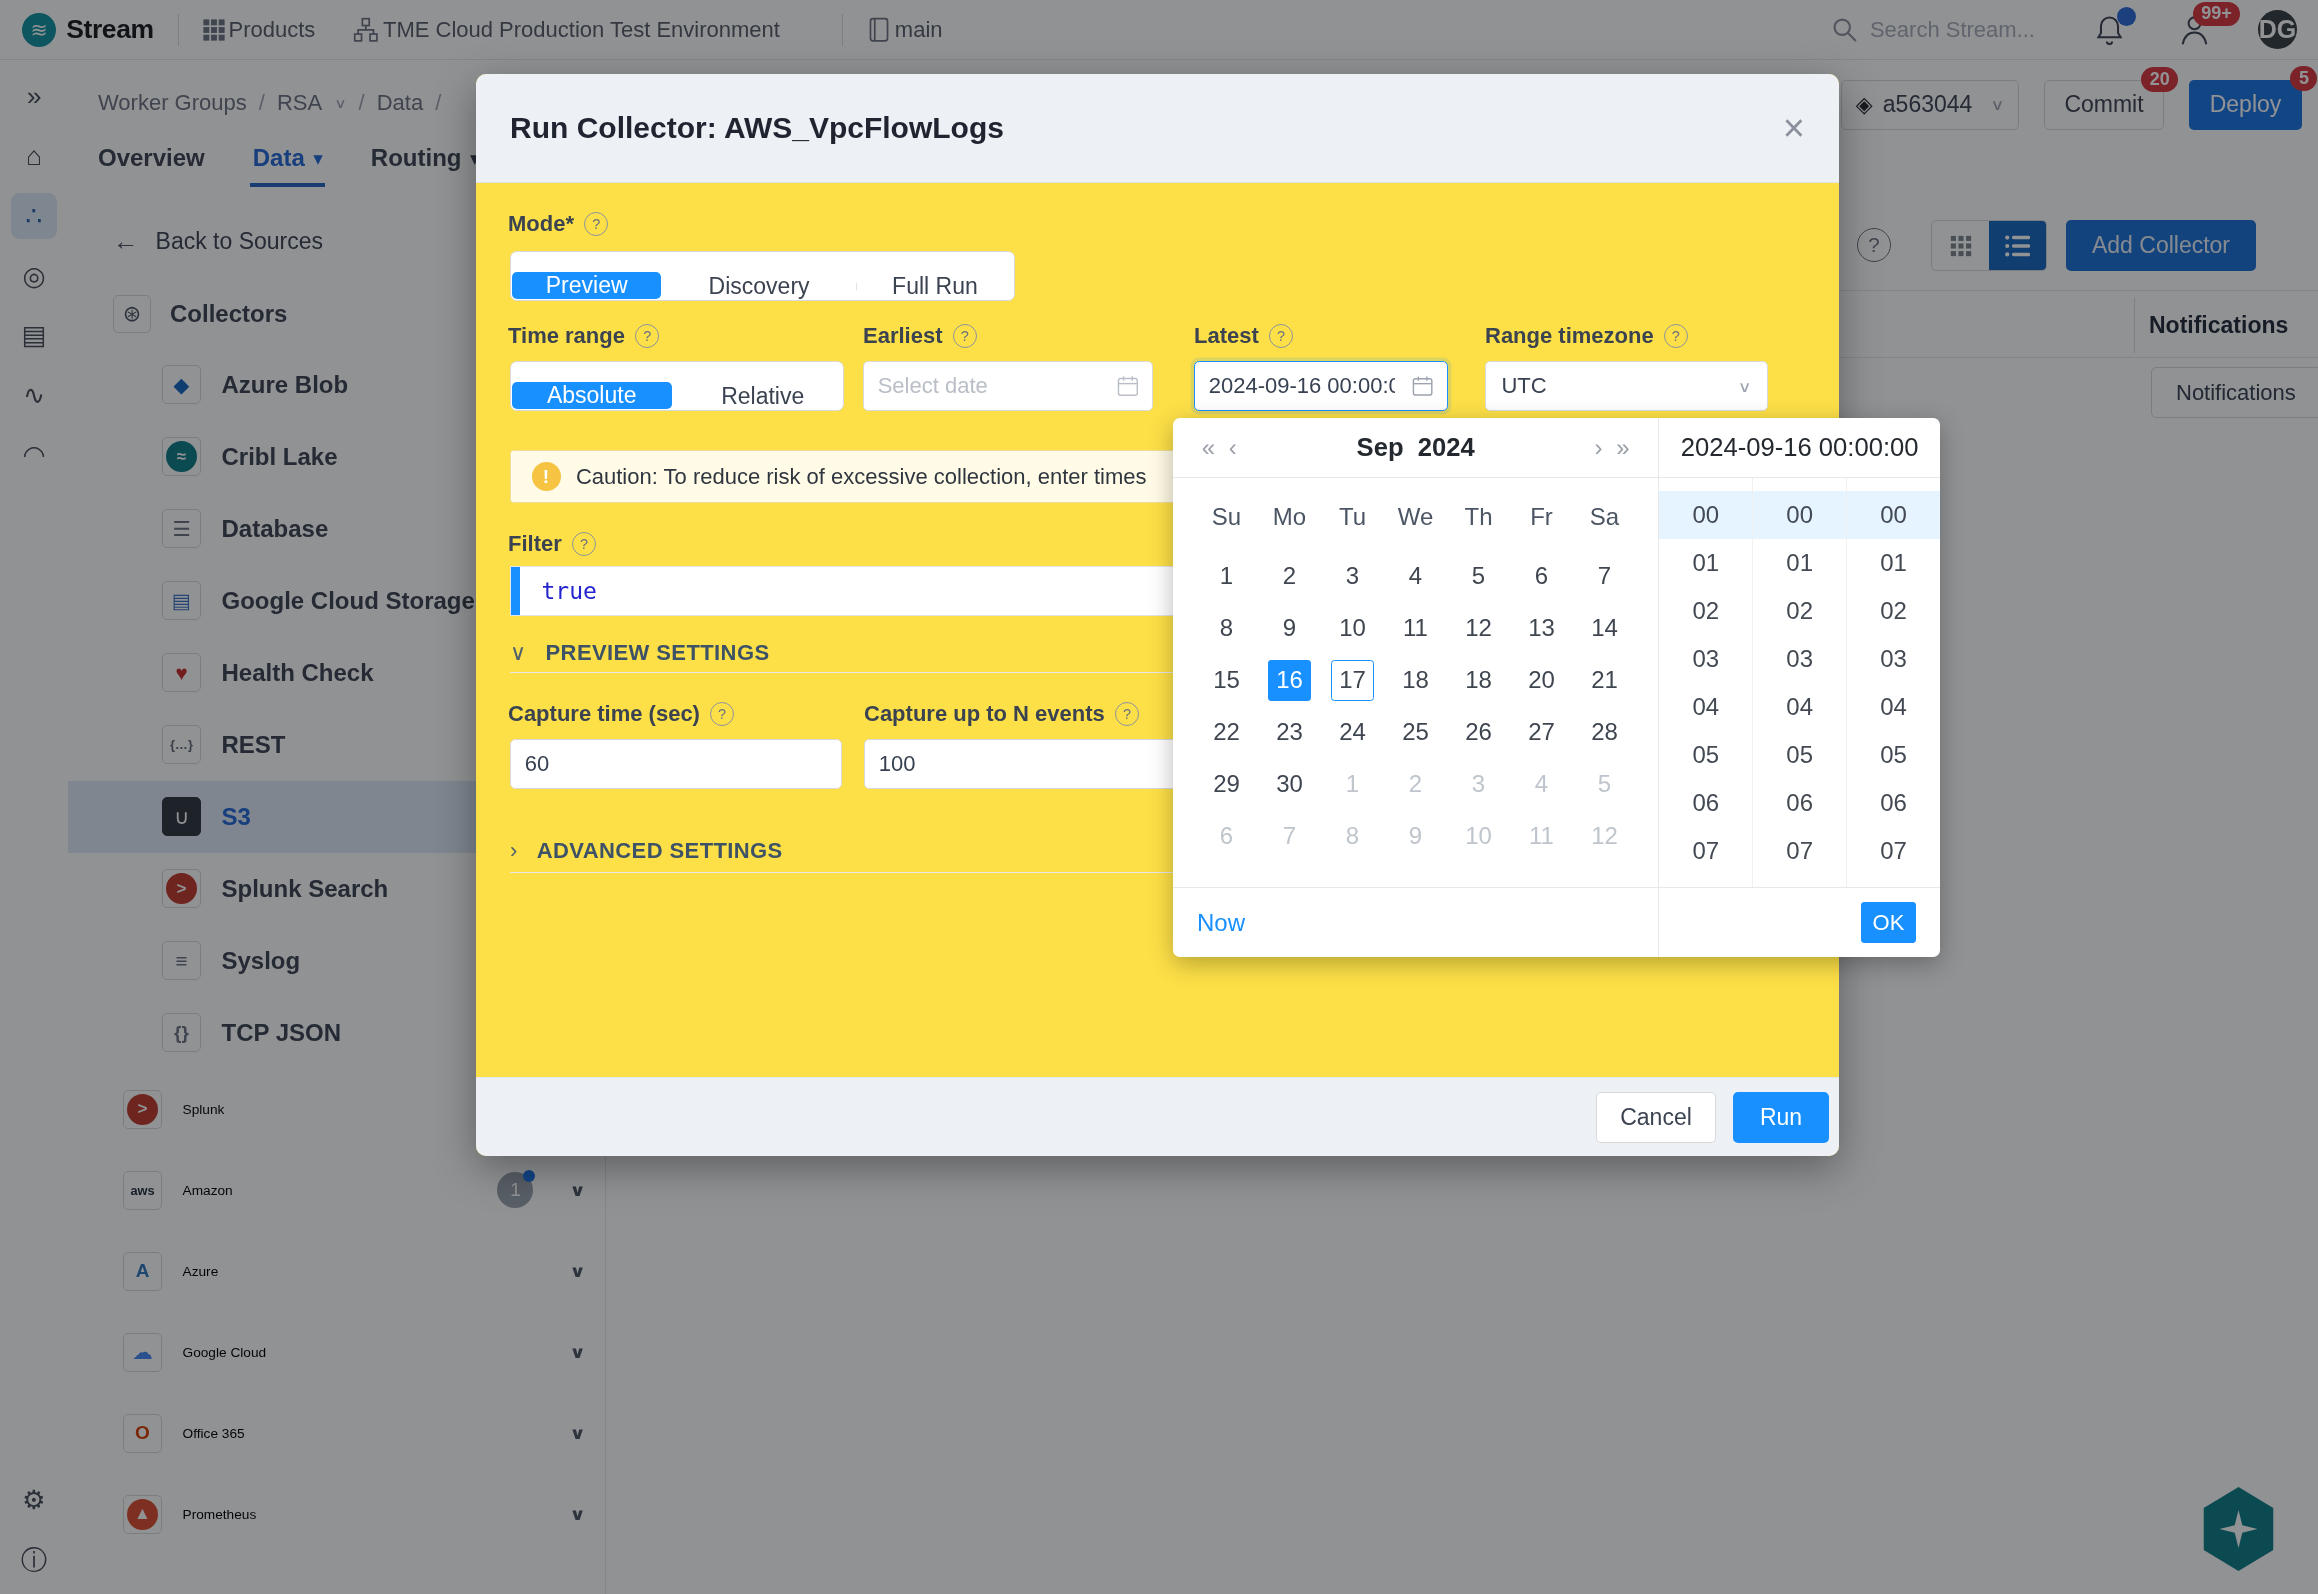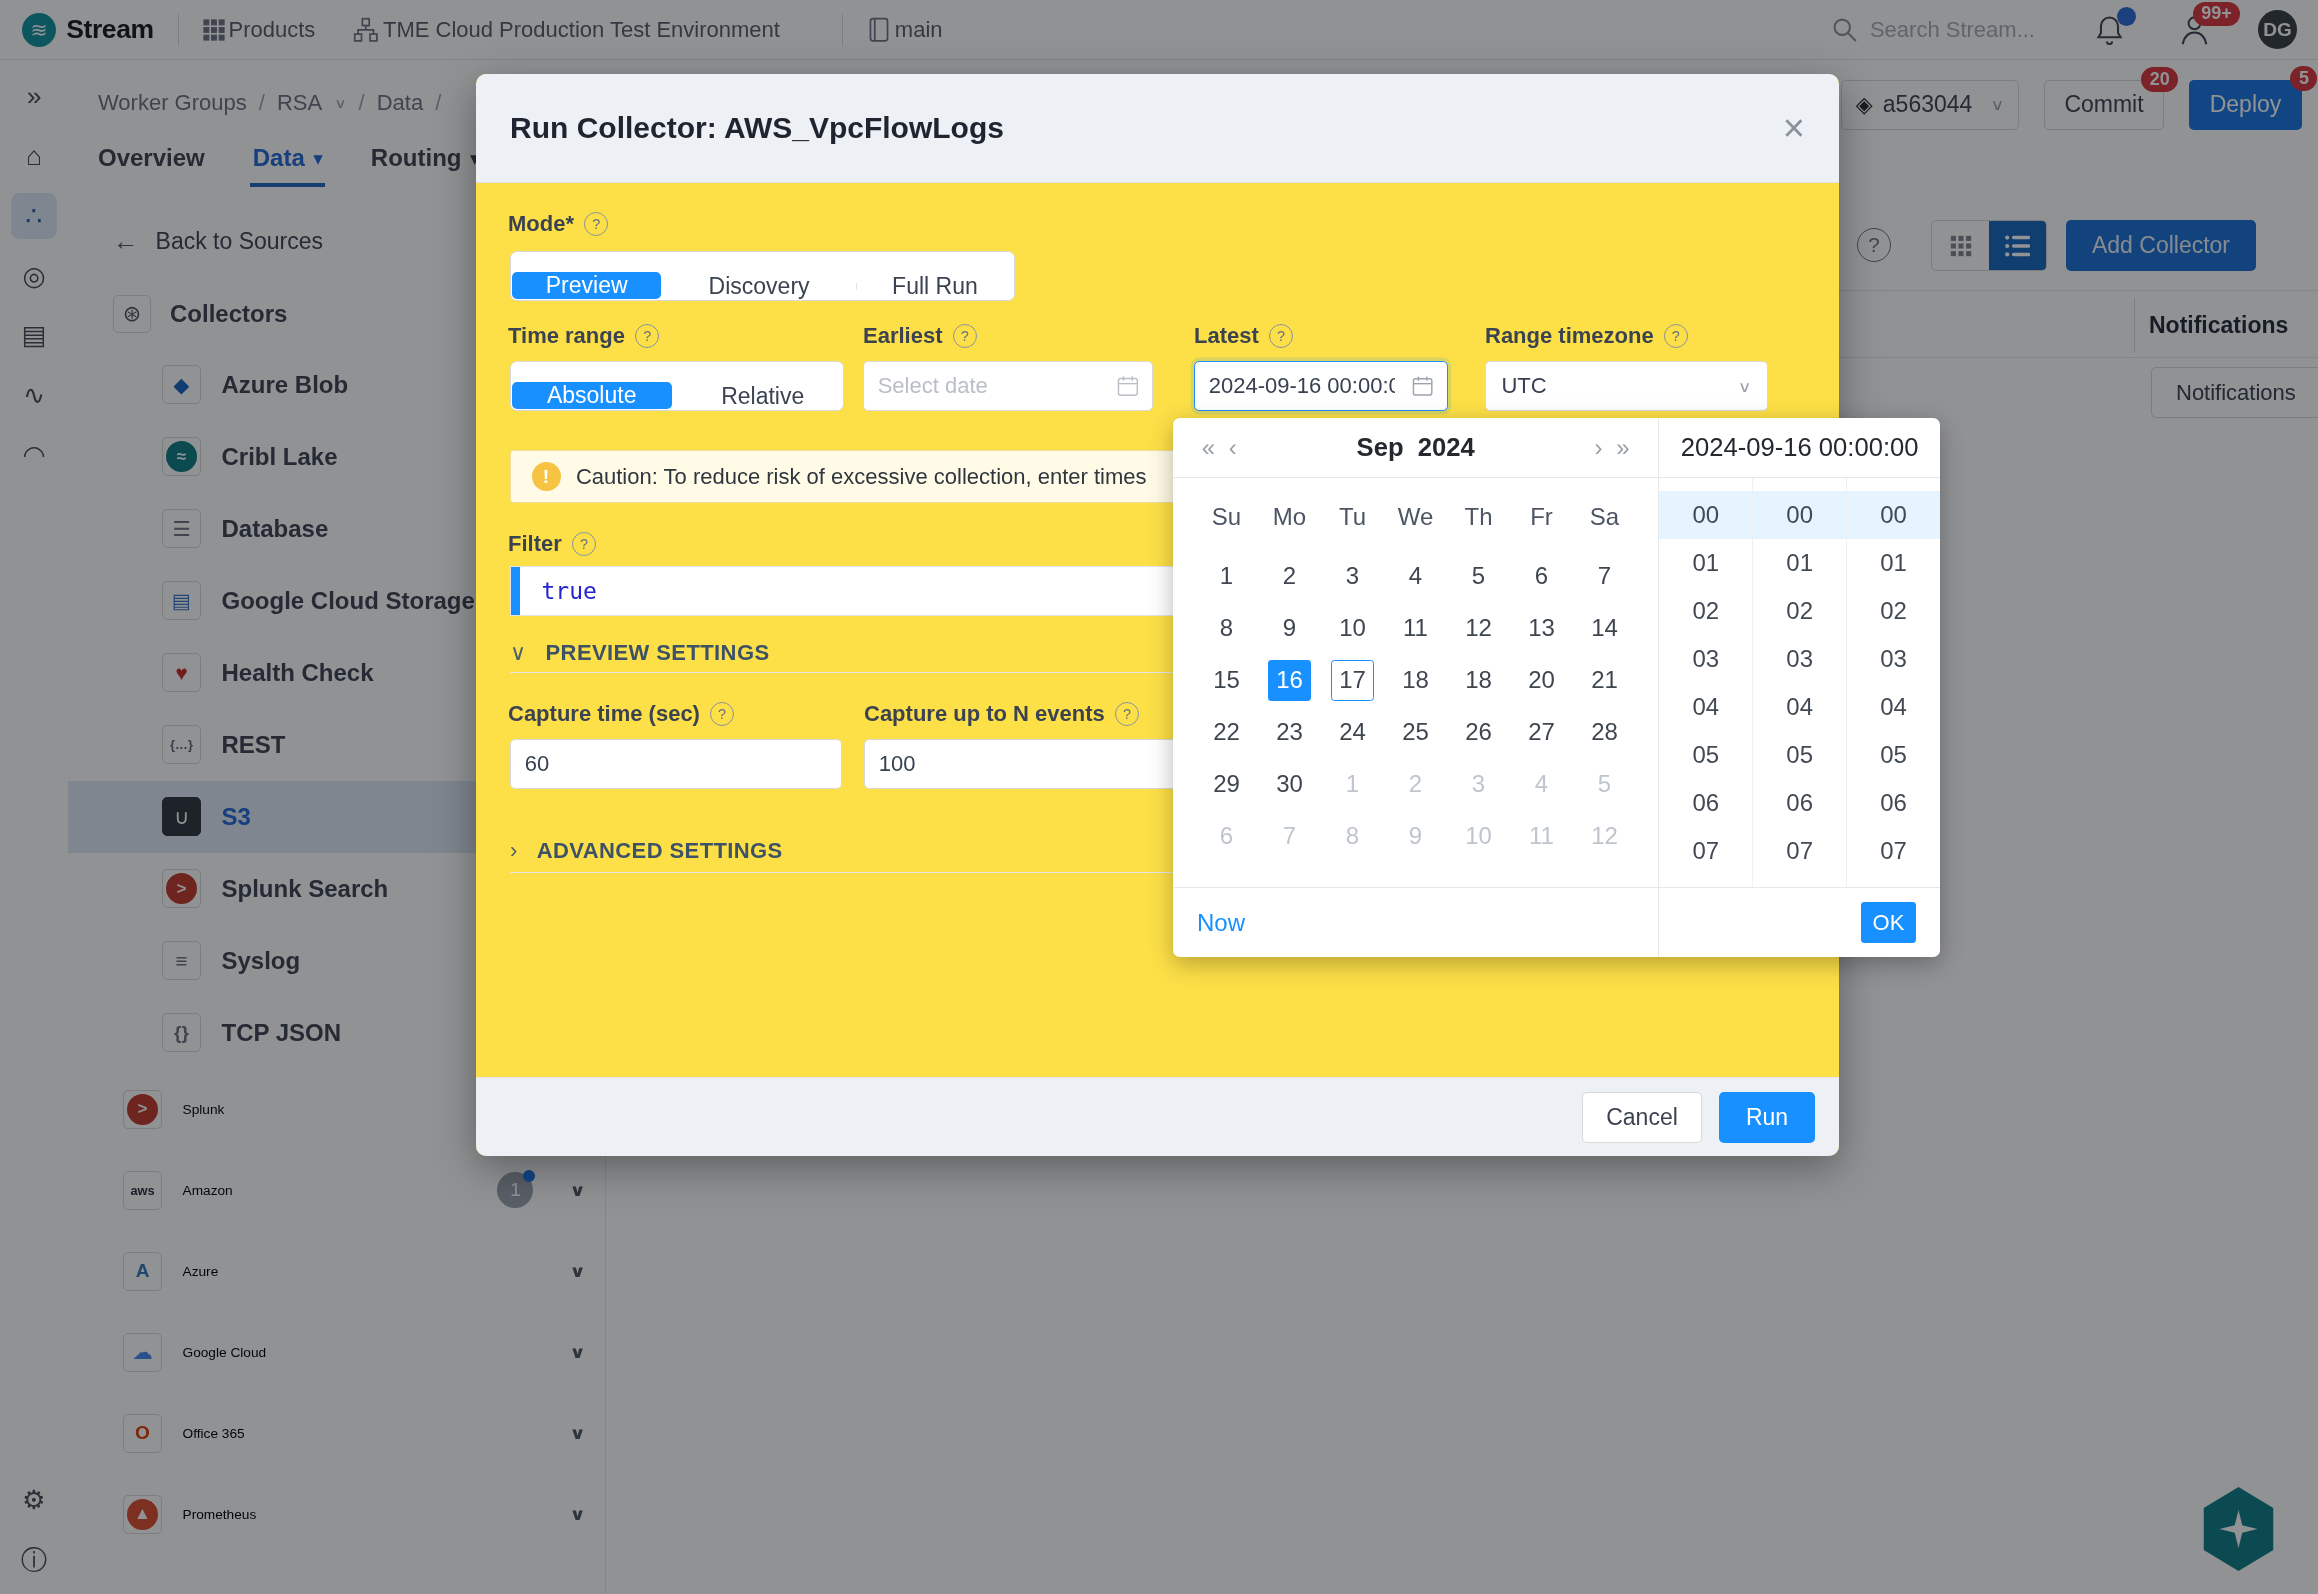--- a/index.html
+++ b/index.html
@@ -16,21 +16,21 @@
   .tb-div { width:0.9px; height:32px; background:#d9dde3; margin:0 24px; }
   .tb-item { display:inline-flex; align-items:center; gap:4px; color:#565d68; font-size:22px; margin-right:38px; white-space:nowrap; }
   .tb-item svg { stroke:#6b7280; }
   .tb-spacer { flex:1; }
   .tb-search { display:inline-flex; align-items:center; gap:12px; color:#a6adb8; font-size:22px; margin-right:60px; }
   .tb-bell { position:relative; margin-right:55px; display:inline-flex; }
   .tb-dot { position:absolute; right:-12px; top:-6.8px; width:19px; height:19px; border-radius:50%; background:#2a6bd8; }
   .tb-user { position:relative; margin-right:48px; display:inline-flex; }
   .pill { background:#d9363e; color:#fff; font-size:18px; font-weight:bold; border-radius:853px; padding:1.7px 8.5px; line-height:1.2; }
   .tb-user .pill { position:absolute; left:13.7px; top:-12px; }
-  .avatar { width:39px; height:39px; border-radius:50%; background:#353c41; color:#fff; font-size:19px; font-weight:bold;
+  .avatar { width:39px; height:39px; border-radius:50%; background:#353c41; color:#fff; font-size:25px; font-weight:bold;
     display:inline-flex; align-items:center; justify-content:center; }
 
   
   .subheader { position:absolute; left:68px; top:60px; right:0; height:137px; background:#fff;
     border-bottom:0.9px solid #e5e7eb; z-index:1; }
   .breadcrumb { position:absolute; left:30px; top:30px; font-size:22px; color:#6b7280; display:flex; gap:12px; align-items:center; }
   .breadcrumb .sep { color:#9ca3af; }
   .crumb-caret { font-size:17px; color:#9ca3af; transform:scaleY(.8); }
   .tabs { position:absolute; left:30px; top:84px; display:flex; gap:48px; font-size:24px; font-weight:bold; color:#3b4351; }
   .tab { display:inline-flex; gap:8.5px; align-items:center; padding-bottom:15.4px; position:relative; }
@@ -136,21 +136,21 @@
   .warn-ic { width:29px; height:29px; border-radius:50%; background:#f6c343; color:#fff; font-size:19px; font-weight:bold;
     display:flex; align-items:center; justify-content:center; flex:none; }
   .code-editor { position:absolute; left:34px; top:492px; width:1299px; height:50px; border:0.9px solid #e1e4e8; background:#fff;
     display:flex; align-items:center; }
   .code-gutter { width:8.5px; align-self:stretch; background:#1890ff; }
   .code-text { font-family:"DejaVu Sans Mono","Liberation Mono",monospace; font-size:23px; color:#2323cf; margin-left:22px; }
   .section-head { position:absolute; display:flex; align-items:center; gap:19px; font-size:22px; font-weight:bold; color:#3d5266; letter-spacing:0.4px; }
   .section-head .chev { color:#51606f; font-size:22px; font-weight:normal; }
   .hr { position:absolute; left:34px; width:1299px; height:0.9px; background:#e5e7eb; }
   .modal-foot { position:absolute; left:0; bottom:0; width:100%; height:79px; background:#edf1f6; border-top:0.9px solid #e3e7ec;
-    border-radius:0 0 10.2px 10.2px; display:flex; align-items:center; justify-content:flex-end; gap:17px; padding-right:24px; }
+    border-radius:0 0 10.2px 10.2px; display:flex; align-items:center; justify-content:flex-end; gap:17px; padding-right:10px; }
   .btn { border-radius:5.1px; font-size:23px; display:flex; align-items:center; justify-content:center; font-family:inherit; }
   .btn-cancel { width:120px; height:51px; background:#fff; border:0.9px solid #d9d9d9; color:#3b4351; }
   .btn-run { width:96px; height:51px; background:#1890ff; border:none; color:#fff; }
 
   
   .dp { position:absolute; left:1173px; top:418px; width:767px; height:539px; background:#fff; border-radius:6.8px;
     box-shadow:0 6.8px 24px rgba(0,0,0,.28); z-index:20; display:flex; }
   .dp-left { width:486px; position:relative; }
   .dp-right { width:282px; border-left:0.9px solid #e8e8e8; position:relative; }
   .dp-head { position:absolute; left:0; top:0; width:100%; height:60px; border-bottom:0.9px solid #e8e8e8;

